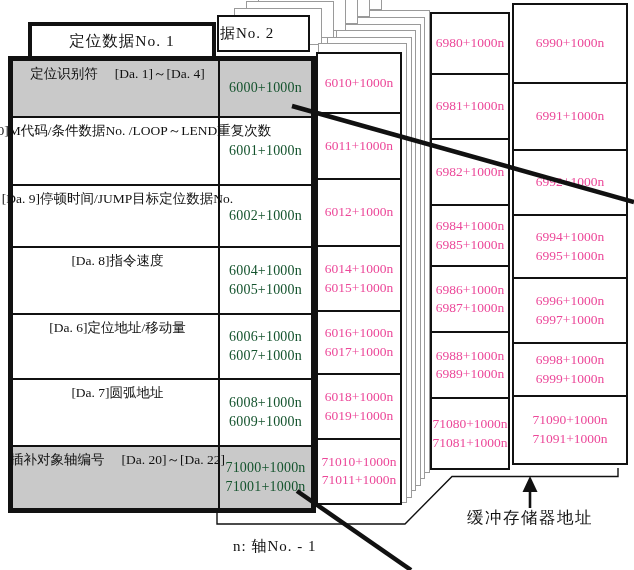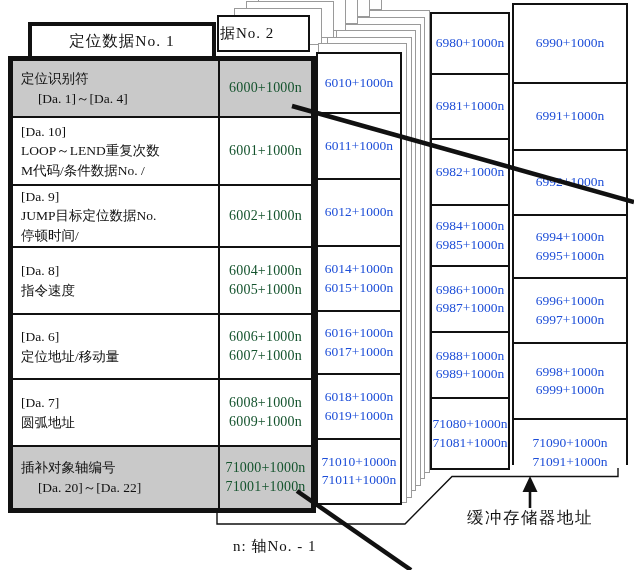--- a/index.html
+++ b/index.html
@@ -10,31 +10,31 @@
   .abs{position:absolute;box-sizing:border-box;}
   
   .gcard{position:absolute;box-sizing:border-box;background:#fff;border:1.5px solid #9a9a9a;}
   
   #card1{left:8px;top:56px;width:308px;height:457px;border:5px solid #111;background:#fff;}
   #card1-header{left:28px;top:22px;width:188px;height:38px;border:4px solid #111;background:#fff;
     display:flex;align-items:center;justify-content:center;font-size:15.5px;letter-spacing:1px;}
   .c1row{display:flex;width:100%;border-bottom:2.5px solid #111;box-sizing:border-box;background:#fff;}
   .c1row.last{border-bottom:none;}
   .c1row.shaded{background:#c9c9c9;}
-  .c1label{width:205px;box-sizing:border-box;display:flex;flex-direction:column;justify-content:center;
+  .c1label{width:205px;box-sizing:border-box;display:flex;flex-direction:row;justify-content:center;
     padding:3px 4px 3px 8px;font-size:13.5px;line-height:1.42;}
   .c1label div{white-space:pre;}
   .c1addr{flex:1;border-left:2px solid #111;display:flex;flex-direction:column;justify-content:center;
     align-items:center;font-size:14px;line-height:1.35;letter-spacing:.2px;color:#14532d;}
   
   #card2-header{left:217px;top:15px;width:93px;height:37px;border:2.5px solid #111;background:#fff;
     display:flex;align-items:center;font-size:15px;padding-left:1px;letter-spacing:1px;}
   #card2{left:316px;top:52px;width:86px;height:453px;border:2.5px solid #111;background:#fff;}
   .colrow{width:100%;box-sizing:border-box;border-bottom:2.5px solid #111;display:flex;flex-direction:column;
-    justify-content:center;align-items:center;font-size:13.5px;line-height:1.35;color:#1d4ed8;background:#fff;}
+    justify-content:center;align-items:center;font-size:13.5px;line-height:1.35;color:#ec4899;background:#fff;}
   .colrow.last{border-bottom:none;}
   
   #card99{left:430px;top:12px;width:80px;height:458px;border:2px solid #111;background:#fff;}
   #card100{left:512px;top:3px;width:116px;height:462px;border:2px solid #111;background:#fff;}
   #card99 .colrow,#card100 .colrow{border-bottom:2px solid #111;}
   #card99 .colrow.last,#card100 .colrow.last{border-bottom:none;}
   
   #footnote{left:218px;top:537px;font-size:15px;letter-spacing:1px;margin-left:15px;}
   #buffer-label{left:467px;top:507px;font-size:16.5px;letter-spacing:1.5px;}
   #overlay{position:absolute;left:0;top:0;pointer-events:none;}
@@ -58,21 +58,21 @@
       <div></div>
     </div>
     <div class="colrow" style="height:63px">
       <div>6994+1000n</div>
       <div>6995+1000n</div>
     </div>
     <div class="colrow" style="height:65px">
       <div>6996+1000n</div>
       <div>6997+1000n</div>
     </div>
-    <div class="colrow" style="height:76px">
+    <div class="colrow" style="height:53px">
       <div>6998+1000n</div>
       <div>6999+1000n</div>
     </div>
     <div class="colrow last" style="height:65px">
       <div>71090+1000n</div>
       <div>71091+1000n</div>
     </div>
   </div>
 
   <div id="card99" class="abs">
@@ -161,33 +161,33 @@
         <div></div>
       </div>
       <div class="c1addr">
         <div>6000+1000n</div>
         <div></div>
       </div>
     </div>
     <div class="c1row" style="height:68px">
       <div class="c1label">
         <div>[Da. 10]</div>
+        <div>M代码/条件数据No. /</div>
         <div>LOOP～LEND重复次数</div>
-        <div>M代码/条件数据No. /</div>
       </div>
       <div class="c1addr">
         <div>6001+1000n</div>
         <div></div>
       </div>
     </div>
     <div class="c1row" style="height:62px">
       <div class="c1label">
         <div>[Da. 9]</div>
+        <div>停顿时间/</div>
         <div>JUMP目标定位数据No.</div>
-        <div>停顿时间/</div>
       </div>
       <div class="c1addr">
         <div>6002+1000n</div>
         <div></div>
       </div>
     </div>
     <div class="c1row" style="height:67px">
       <div class="c1label">
         <div>[Da. 8]</div>
         <div>指令速度</div>

